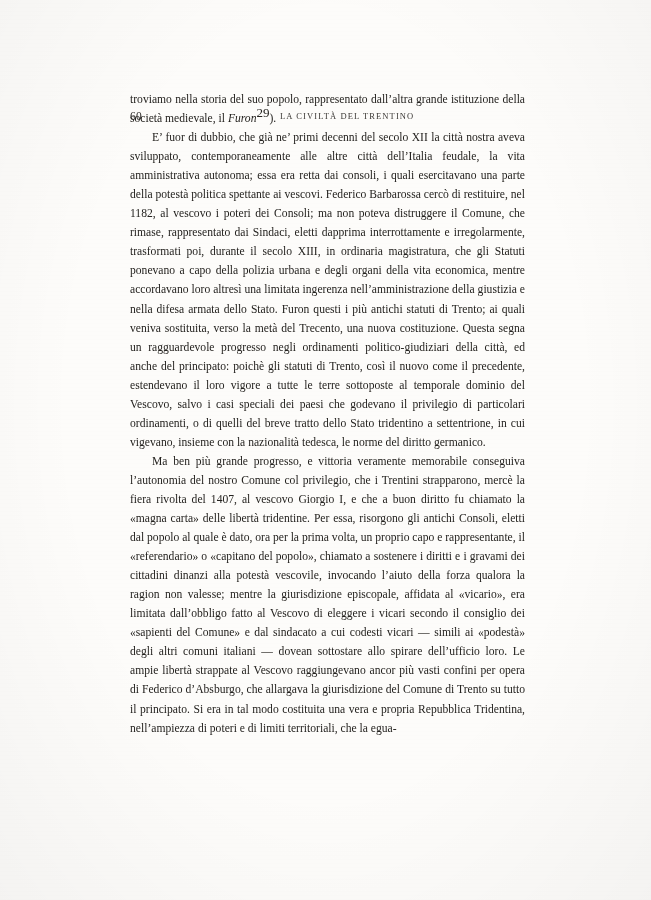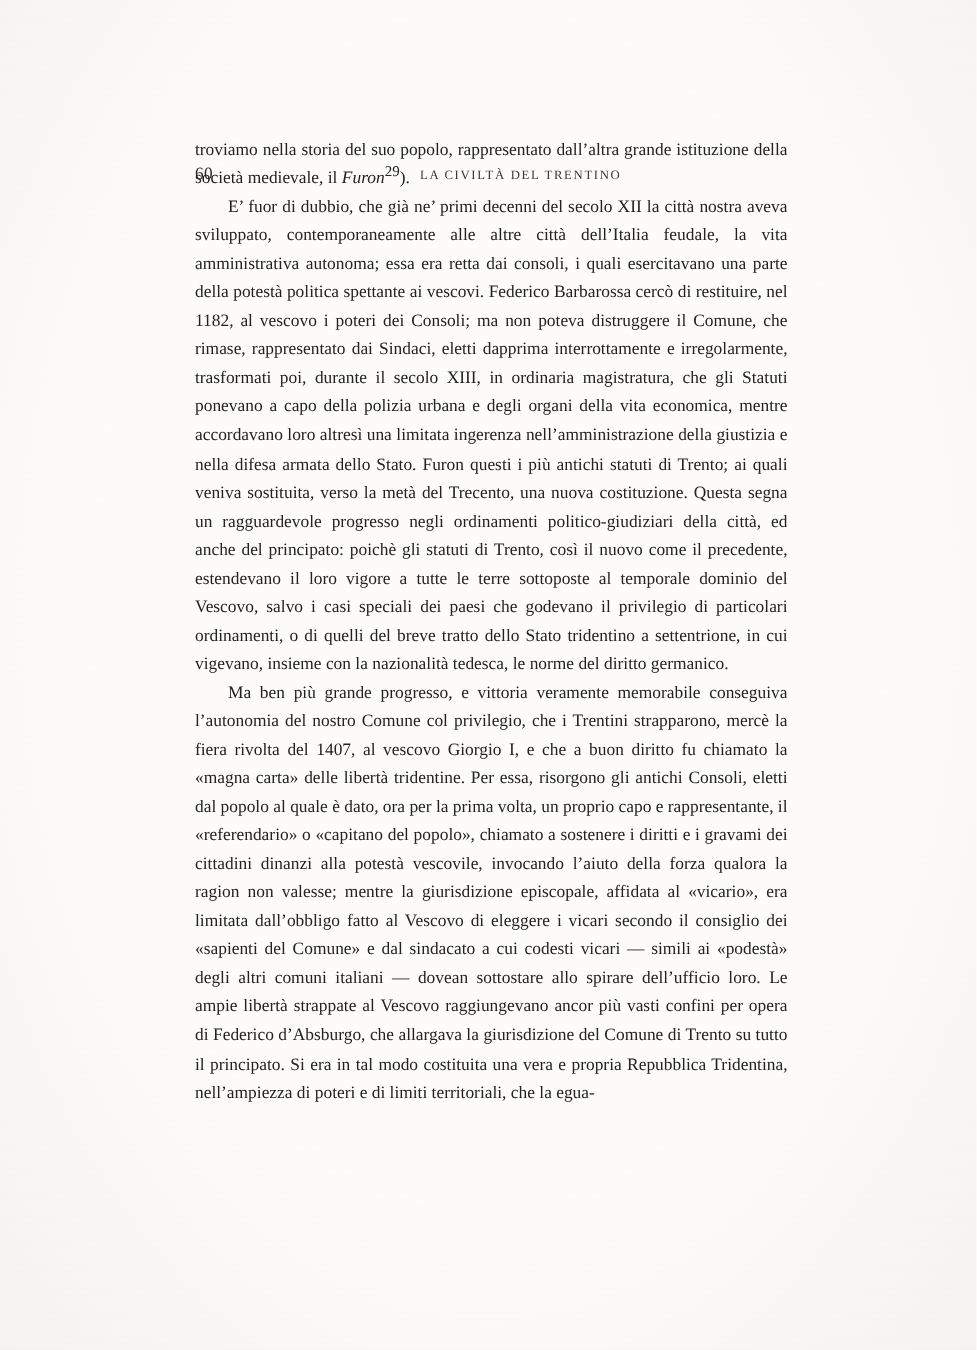--- a/index.html
+++ b/index.html
@@ -68,21 +68,21 @@
     color: #24221f;
     text-align: justify;
     text-justify: inter-word;
     text-indent: 0;
     -webkit-font-smoothing: none;
   }
   p.para.indent {
     text-indent: 22px;
   }
   .sup {
-    font-size: 10px;
+    font-size: 13px;
     vertical-align: super;
     line-height: 0;
   }
   .ital {
     font-style: italic;
   }
   
   .grain {
     position: absolute;
     inset: 0;

